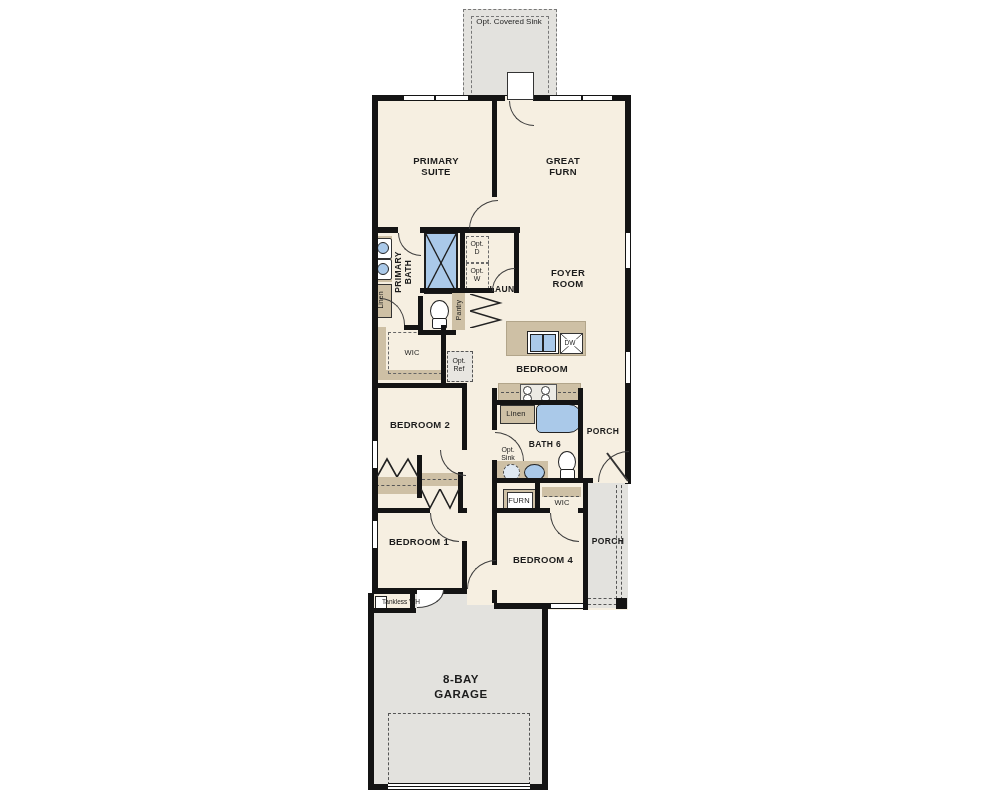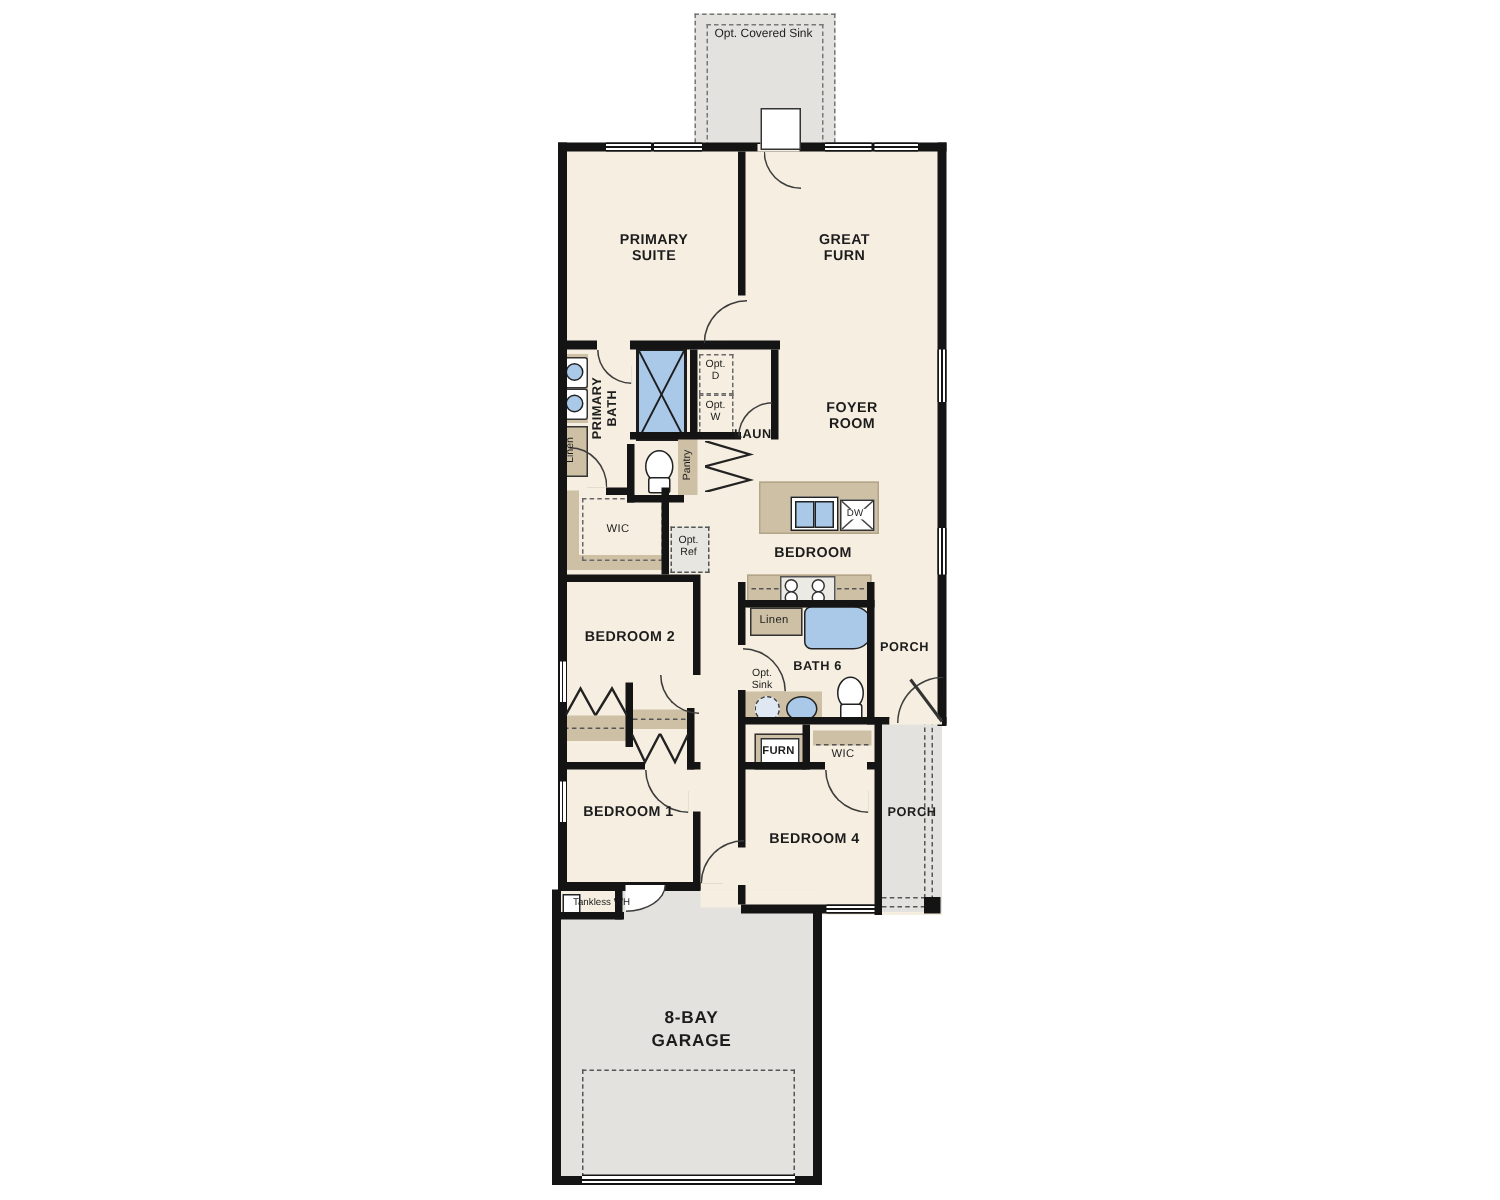--- a/index.html
+++ b/index.html
@@ -216,21 +216,21 @@
   <span class="lbl" style="left:568px;top:278px;width:50px;">FOYER ROOM</span>
   <span class="lbl sm75" style="left:412px;top:352px;width:30px;">WIC</span>
   <span class="lbl sm" style="left:459px;top:365px;width:22px;">Opt. Ref</span>
   <span class="lbl" style="left:542px;top:369px;width:70px;">BEDROOM</span>
   <span class="lbl sm" style="left:570px;top:343px;width:16px;font-size:6.5px;background:#fff;">DW</span>
   <span class="lbl" style="left:420px;top:425px;width:90px;">BEDROOM 2</span>
   <span class="lbl sm75" style="left:516px;top:413px;width:30px;">Linen</span>
   <span class="lbl mid" style="left:545px;top:444px;width:46px;">BATH 6</span>
   <span class="lbl mid" style="left:603px;top:431px;width:44px;">PORCH</span>
   <span class="lbl sm" style="left:508px;top:454px;width:24px;">Opt. Sink</span>
-  <span class="lbl sm75" style="left:519px;top:500px;width:30px;font-weight:bold;">FURN</span>
+  <span class="lbl sm75" style="left:519px;top:500px;width:30px;">FURN</span>
   <span class="lbl sm75" style="left:562px;top:502px;width:30px;">WIC</span>
   <span class="lbl" style="left:419px;top:542px;width:90px;">BEDROOM 1</span>
   <span class="lbl" style="left:543px;top:560px;width:90px;">BEDROOM 4</span>
   <span class="lbl mid" style="left:608px;top:541px;width:44px;">PORCH</span>
   <span class="lbl sm" style="left:401px;top:602px;width:38px;font-size:6.5px;">Tankless WH</span>
   <span class="lbl big" style="left:461px;top:687px;width:70px;">8-BAY GARAGE</span>
 
 </div>
 
 </body></html>

